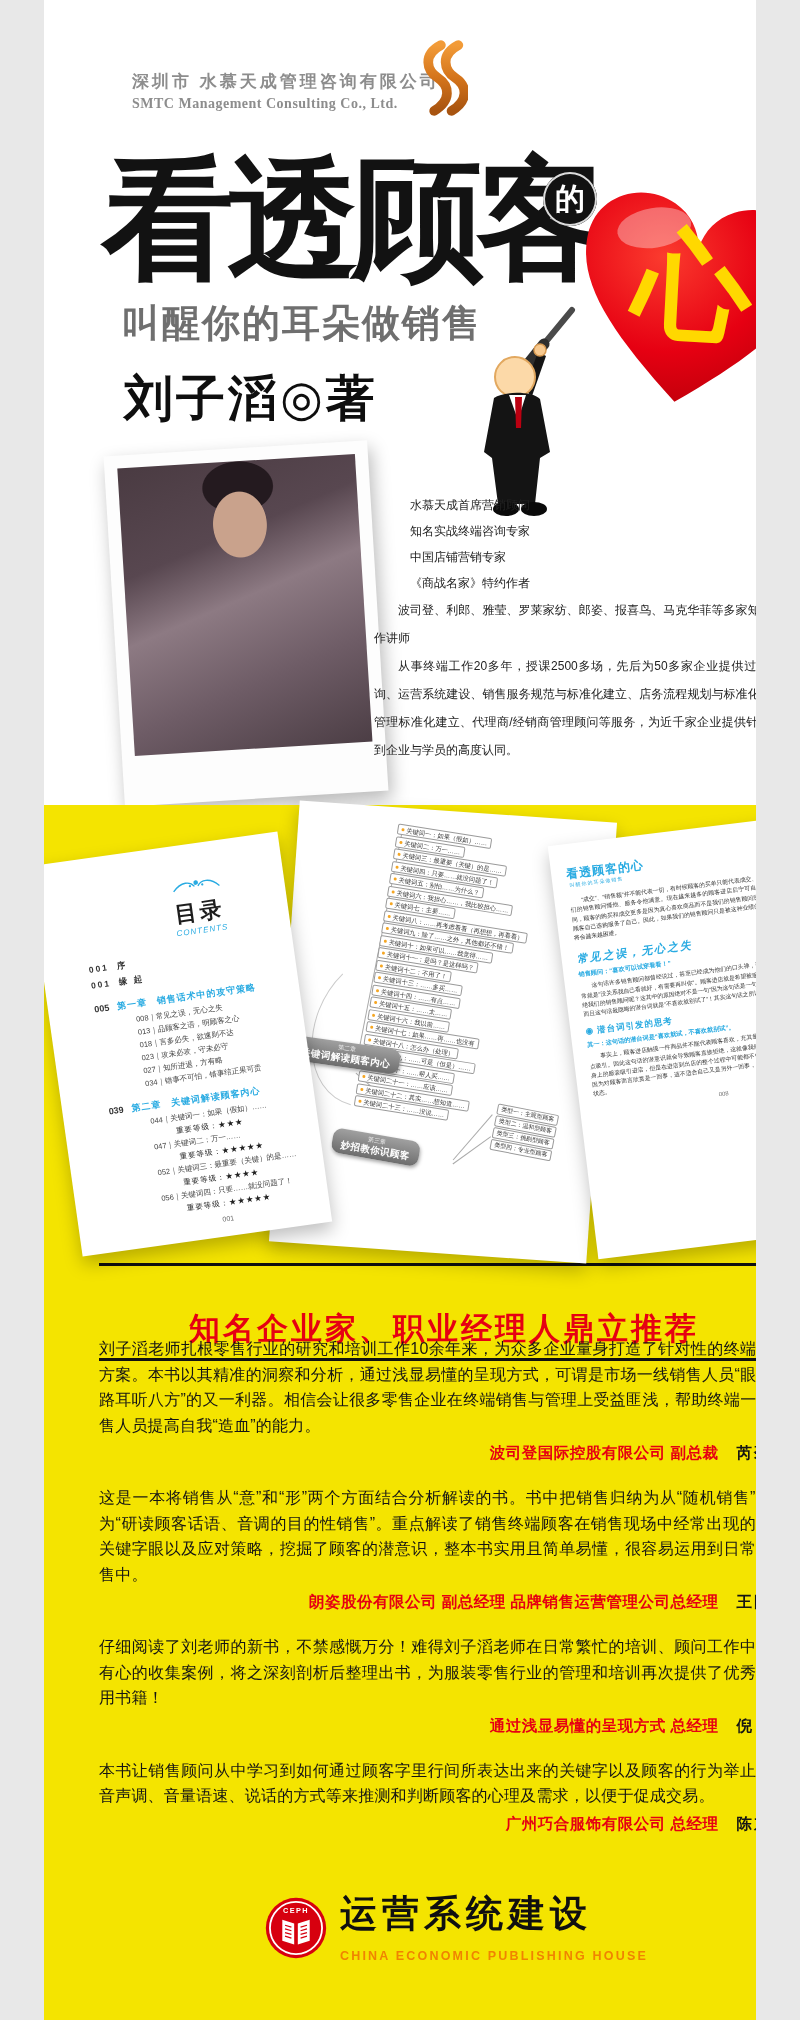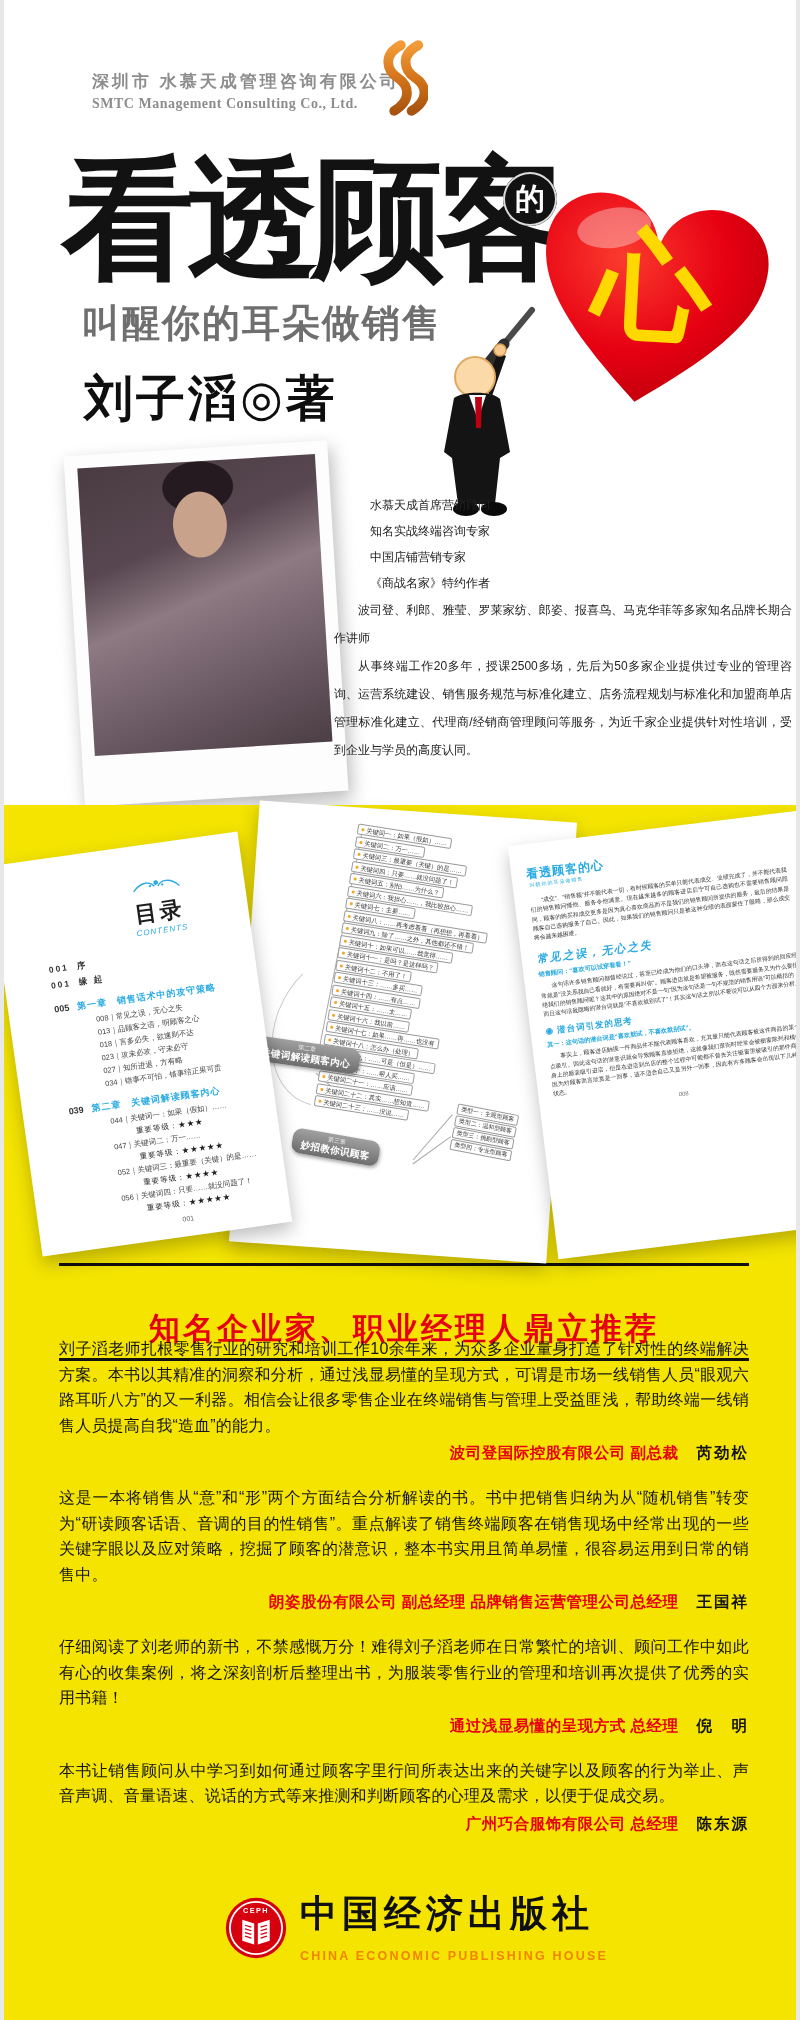--- a/index.html
+++ b/index.html
@@ -1,16 +1,16 @@
 <!DOCTYPE html>
 <html><head>
 <meta charset="utf-8">
 <style>
   html,body{margin:0;padding:0;background:#e8e8e8;}
-  .poster{position:relative;width:792px;height:2020px;background:#ffffff;overflow:hidden;
+  .poster{position:relative;width:712px;height:2020px;background:#ffffff;overflow:hidden;
     font-family:"Liberation Sans",sans-serif;margin:0 auto;}
   
   .company{position:absolute;left:88px;top:70px;}
   .company-cn{font-size:17px;font-weight:bold;color:#8d8d8d;letter-spacing:3px;}
   .company-en{font-size:14px;font-weight:bold;color:#8d8d8d;font-family:"Liberation Serif",serif;letter-spacing:.5px;margin-top:3px;}
   .swirl{position:absolute;left:366px;top:38px;width:58px;height:80px;}
   .main-title{position:absolute;left:58px;top:150px;font-size:132px;line-height:1.05;font-weight:900;
     color:#121212;letter-spacing:-7px;font-family:"DejaVu Serif",serif;white-space:nowrap;}
   .de-circle{position:absolute;left:499px;top:172px;width:54px;height:54px;border-radius:50%;background:#121212;
     color:#fff;display:flex;align-items:center;justify-content:center;font-size:30px;font-weight:bold;
@@ -314,19 +314,19 @@
       <svg class="pub-badge" viewBox="0 0 70 70">
         <circle cx="35" cy="35" r="33" fill="#D7000F"></circle>
         <circle cx="35" cy="35" r="28.5" fill="none" stroke="#ffffff" stroke-width="2"></circle>
         <text x="35" y="19" text-anchor="middle" font-size="8" font-weight="bold" fill="#ffffff" letter-spacing="1.5">CEPH</text>
         <path d="M20,26 L33,30 L33,53 L20,49 Z" fill="#ffffff"></path>
         <path d="M50,26 L37,30 L37,53 L50,49 Z" fill="#ffffff"></path>
         <path d="M23,32 L30,34 M23,36 L30,38 M23,40 L30,42 M23,44 L30,46 M47,32 L40,34 M47,36 L40,38 M47,40 L40,42 M47,44 L40,46" stroke="#D7000F" stroke-width="1.4"></path>
         <line x1="35" y1="29" x2="35" y2="54" stroke="#D7000F" stroke-width="1.6"></line>
       </svg>
       <div>
-        <div class="pub-cn">中国经济出版社</div>
+        <div class="pub-cn">运营系统建设</div>
         <div class="pub-en">CHINA ECONOMIC PUBLISHING HOUSE</div>
       </div>
     </div>
 
   </div>
 </div>
 
 </body></html>

